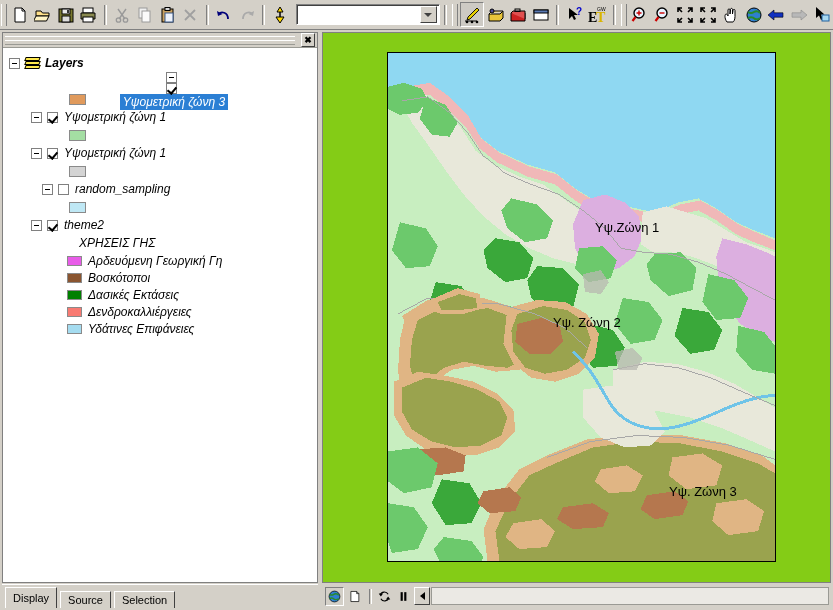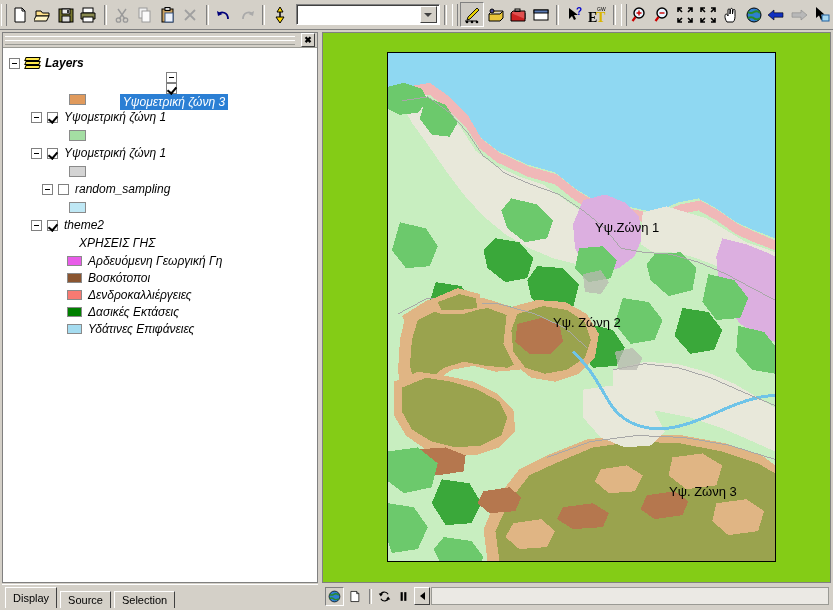--- a/index.html
+++ b/index.html
@@ -425,26 +425,26 @@
       <div style="padding-left:64px;">
         <div class="legend-row">
           <span class="swatch" style="background:#e85ce8;"></span>
           <span class="lbl">Αρδευόμενη Γεωργική Γη</span>
         </div>
         <div class="legend-row">
           <span class="swatch" style="background:#8a5530;"></span>
           <span class="lbl">Βοσκότοποι</span>
         </div>
         <div class="legend-row">
+          <span class="swatch" style="background:#008000;"></span>
+          <span class="lbl">Δασικές Εκτάσεις</span>
+        </div>
+        <div class="legend-row">
           <span class="swatch" style="background:#f87a72;"></span>
           <span class="lbl">Δενδροκαλλιέργειες</span>
-        </div>
-        <div class="legend-row">
-          <span class="swatch" style="background:#008000;"></span>
-          <span class="lbl">Δασικές Εκτάσεις</span>
         </div>
         <div class="legend-row">
           <span class="swatch" style="background:#a5dcf0;"></span>
           <span class="lbl">Υδάτινες Επιφάνειες</span>
         </div>
       </div>
 
     </div>
   </div>
 

